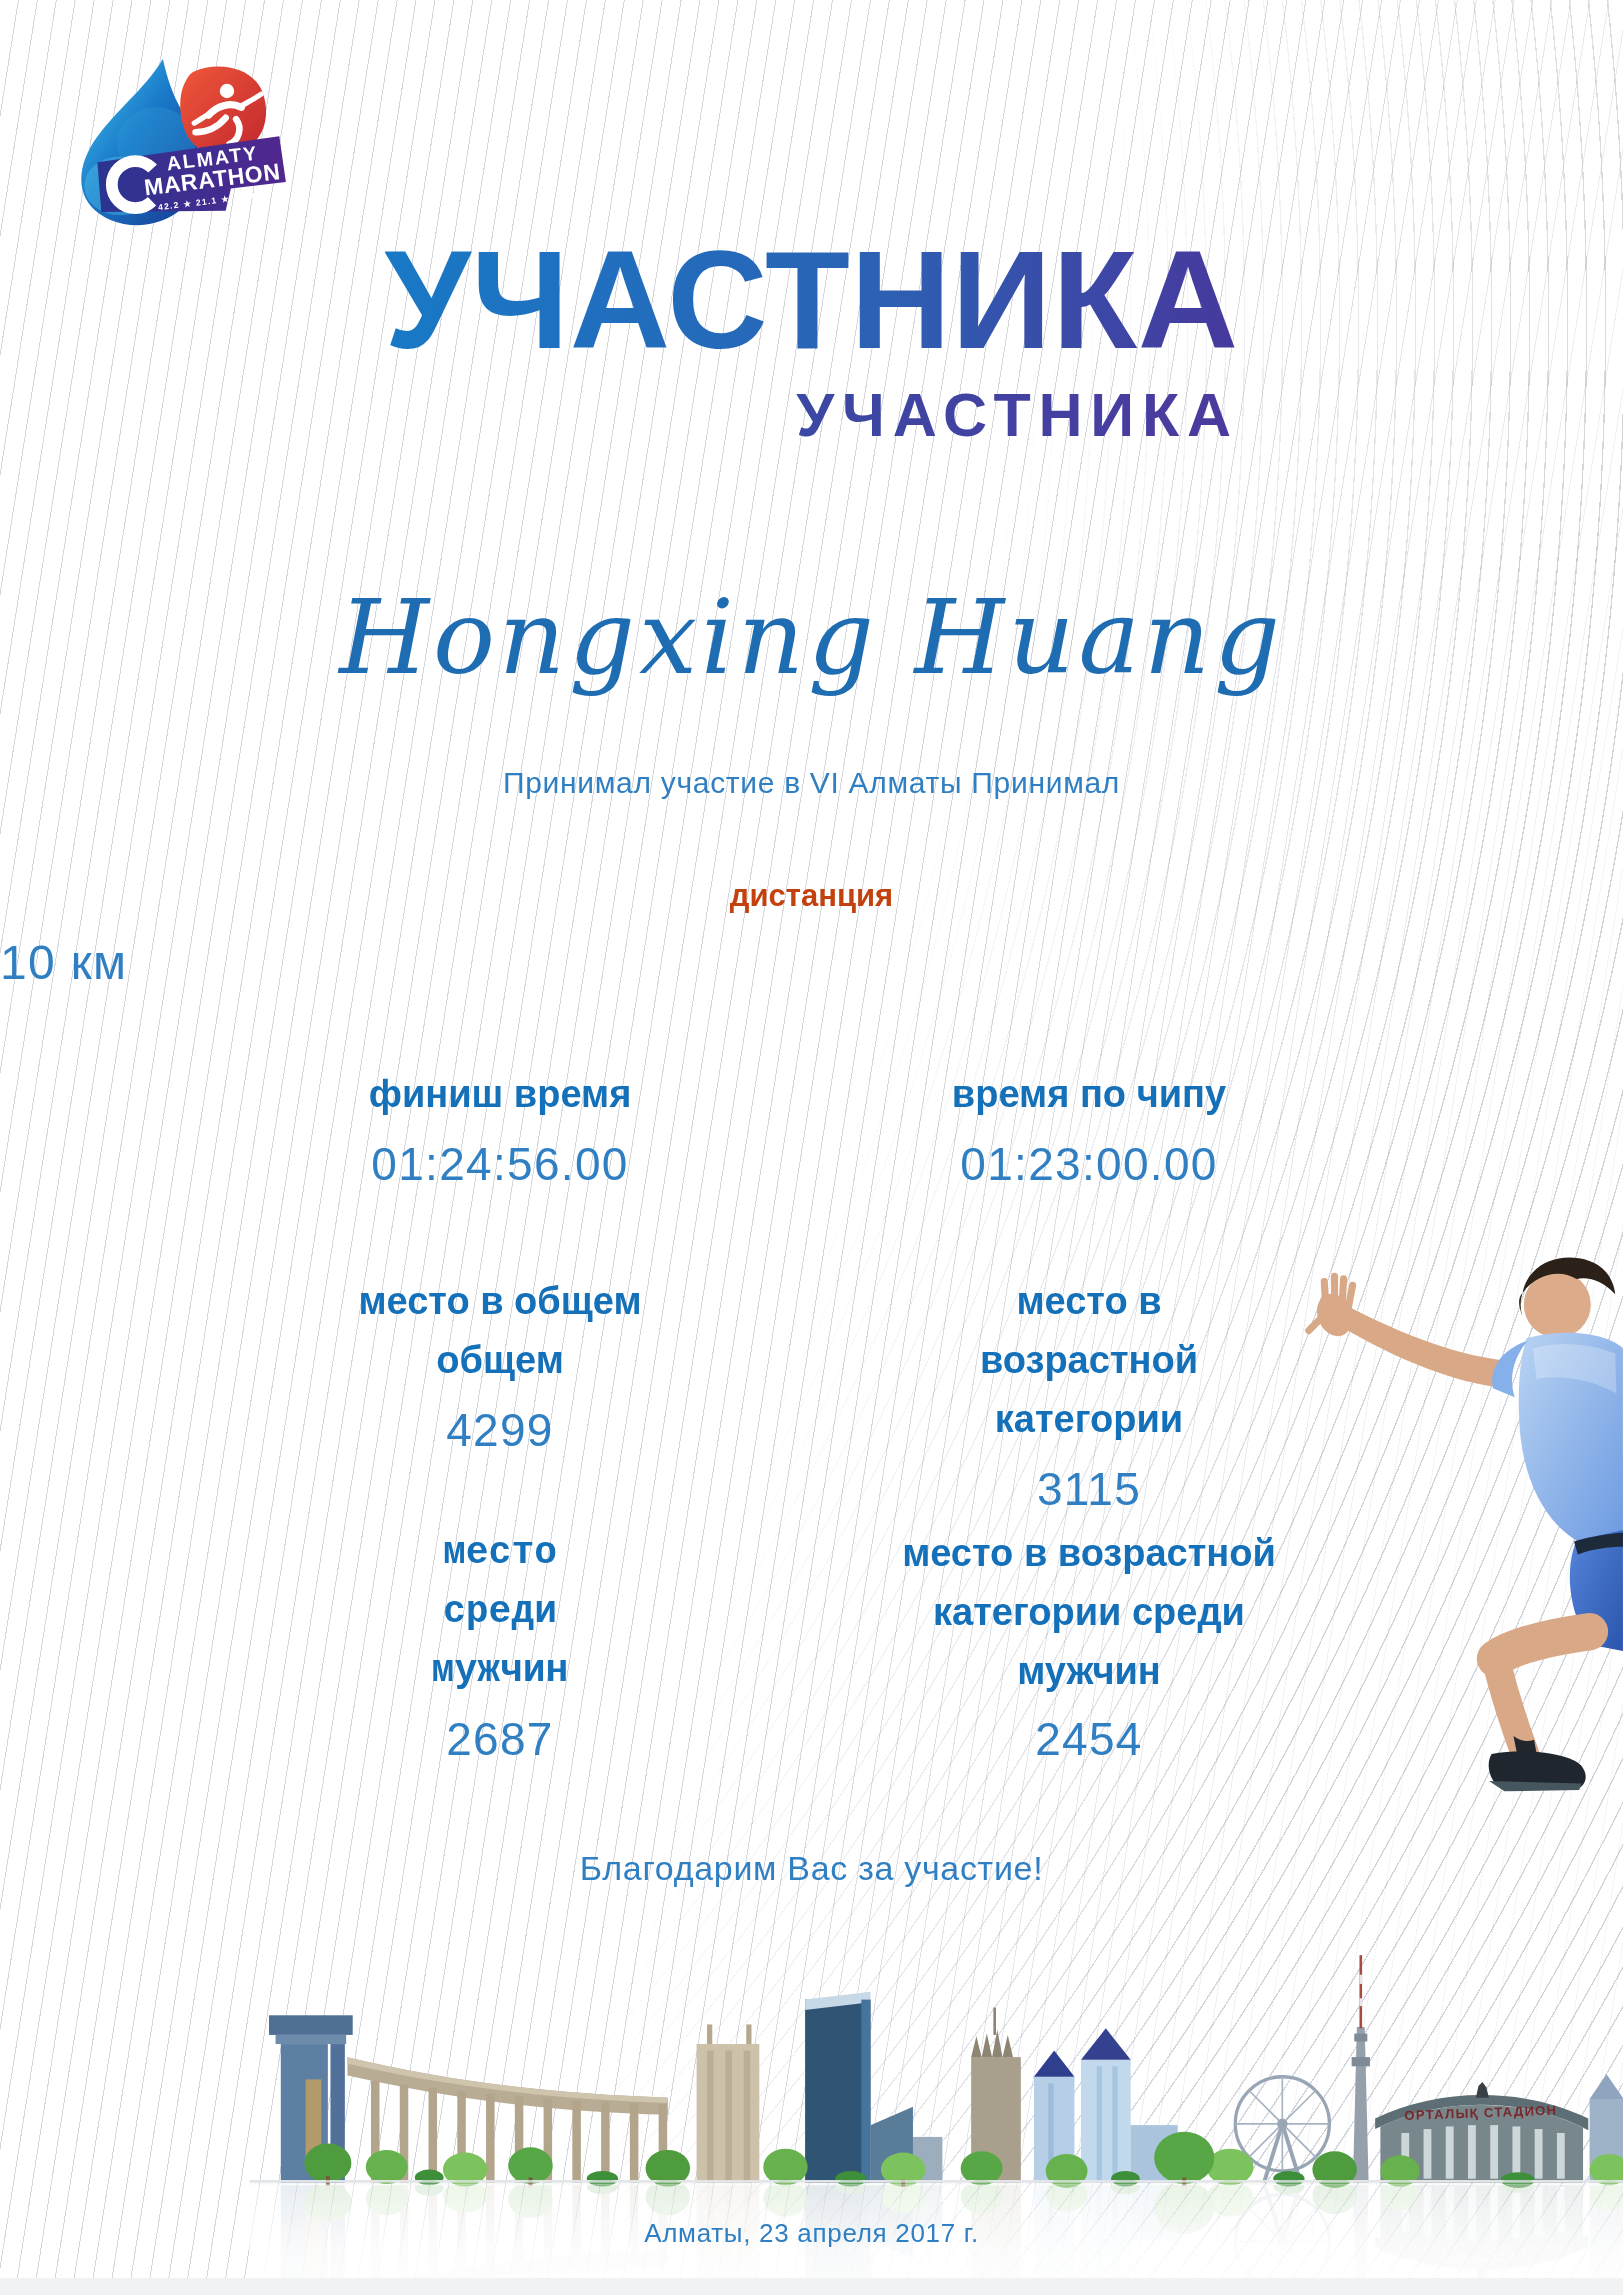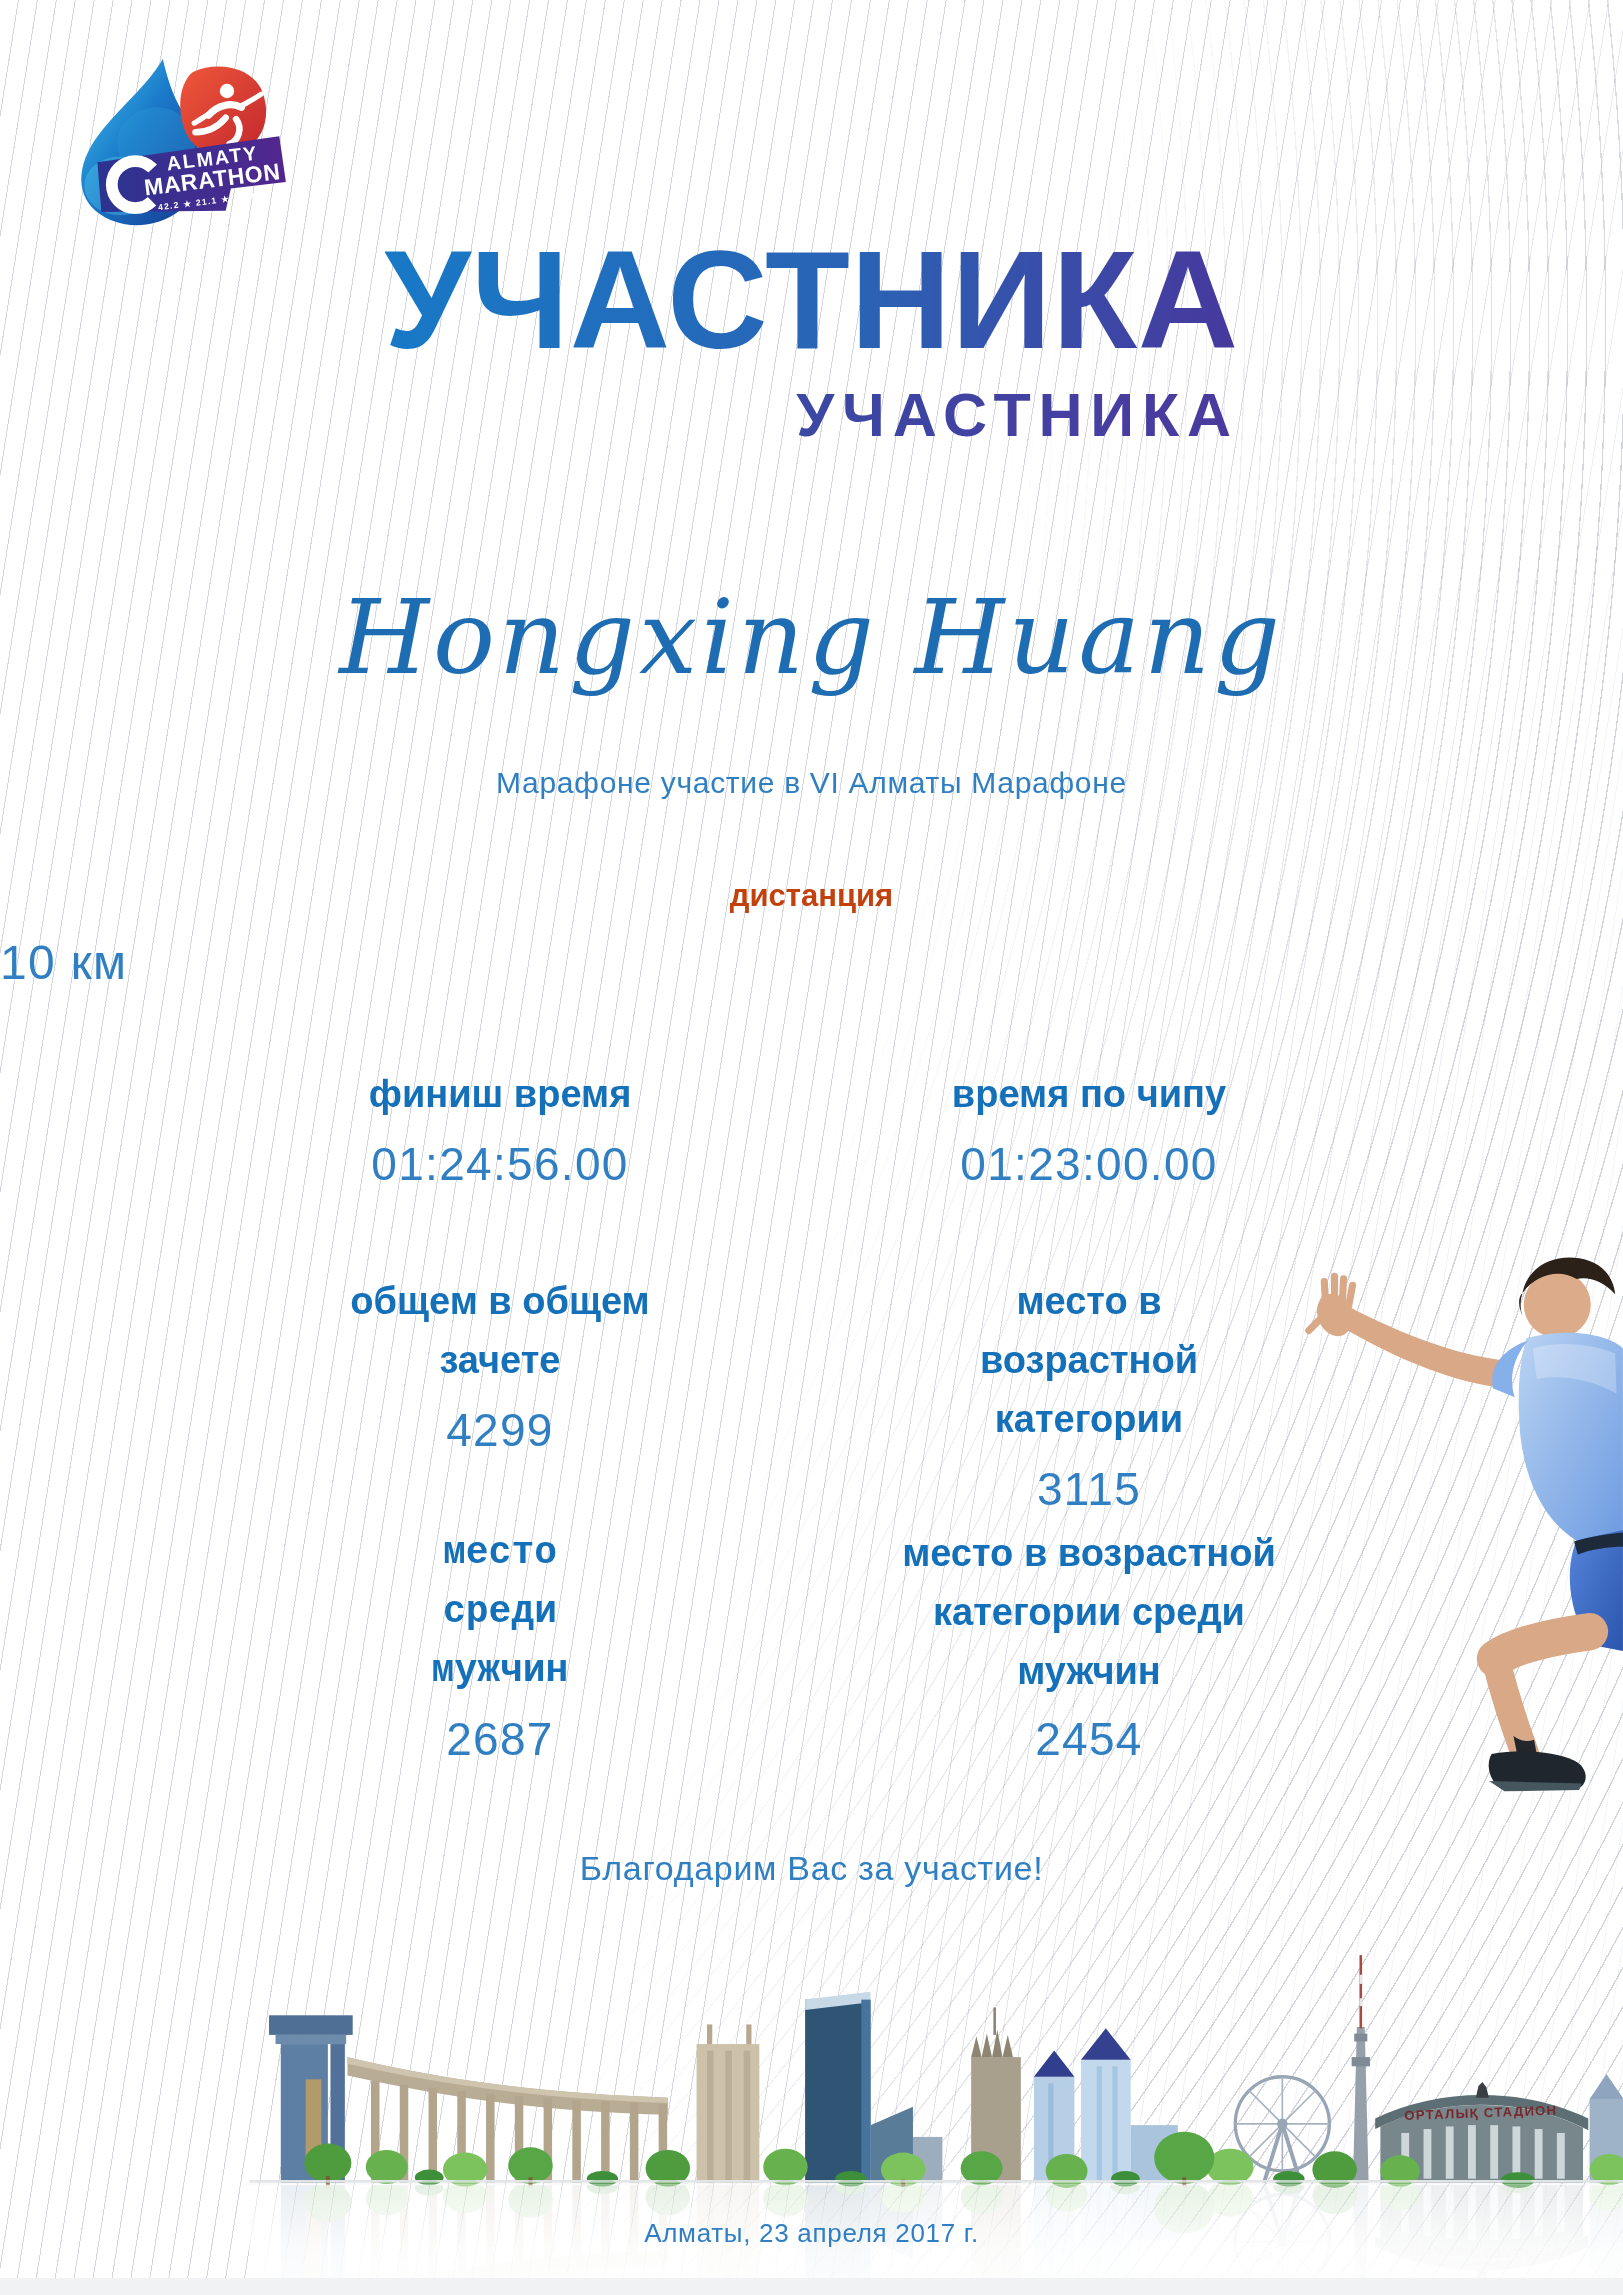--- a/index.html
+++ b/index.html
@@ -117,35 +117,35 @@
       <text x="237" y="227" transform="rotate(-7 237 227)" font-size="13" font-weight="bold" fill="#ffffff" text-anchor="middle" letter-spacing="2">42.2 ★ 21.1 ★ 10 ★ 3</text>
     </g>
   </svg>
 
   <div class="title-wrap">
     <div class="title-main">УЧАСТНИКА</div>
     <div class="title-sub">УЧАСТНИКА</div>
   </div>
 
   <div class="participant-name">Hongxing Huang</div>
-  <div class="event-line">Марафоне участие в VI Алматы Марафоне</div>
+  <div class="event-line">Принимал участие в VI Алматы Принимал</div>
 
   <div class="distance-label">дистанция</div>
   <div class="distance-value">10 км</div>
 
   <div class="stat s1">
     <div class="stat-label">финиш время</div>
     <div class="stat-value">01:24:56.00</div>
   </div>
   <div class="stat s2">
     <div class="stat-label">время по чипу</div>
     <div class="stat-value">01:23:00.00</div>
   </div>
   <div class="stat s3">
-    <div class="stat-label mw480">общем в общем зачете</div>
+    <div class="stat-label mw480">место в общем общем</div>
     <div class="stat-value">4299</div>
   </div>
   <div class="stat s4">
     <div class="stat-label mw560">место в возрастной категории</div>
     <div class="stat-value">3115</div>
   </div>
   <div class="stat s5">
     <div class="stat-label mw330">место среди мужчин</div>
     <div class="stat-value">2687</div>
   </div>

